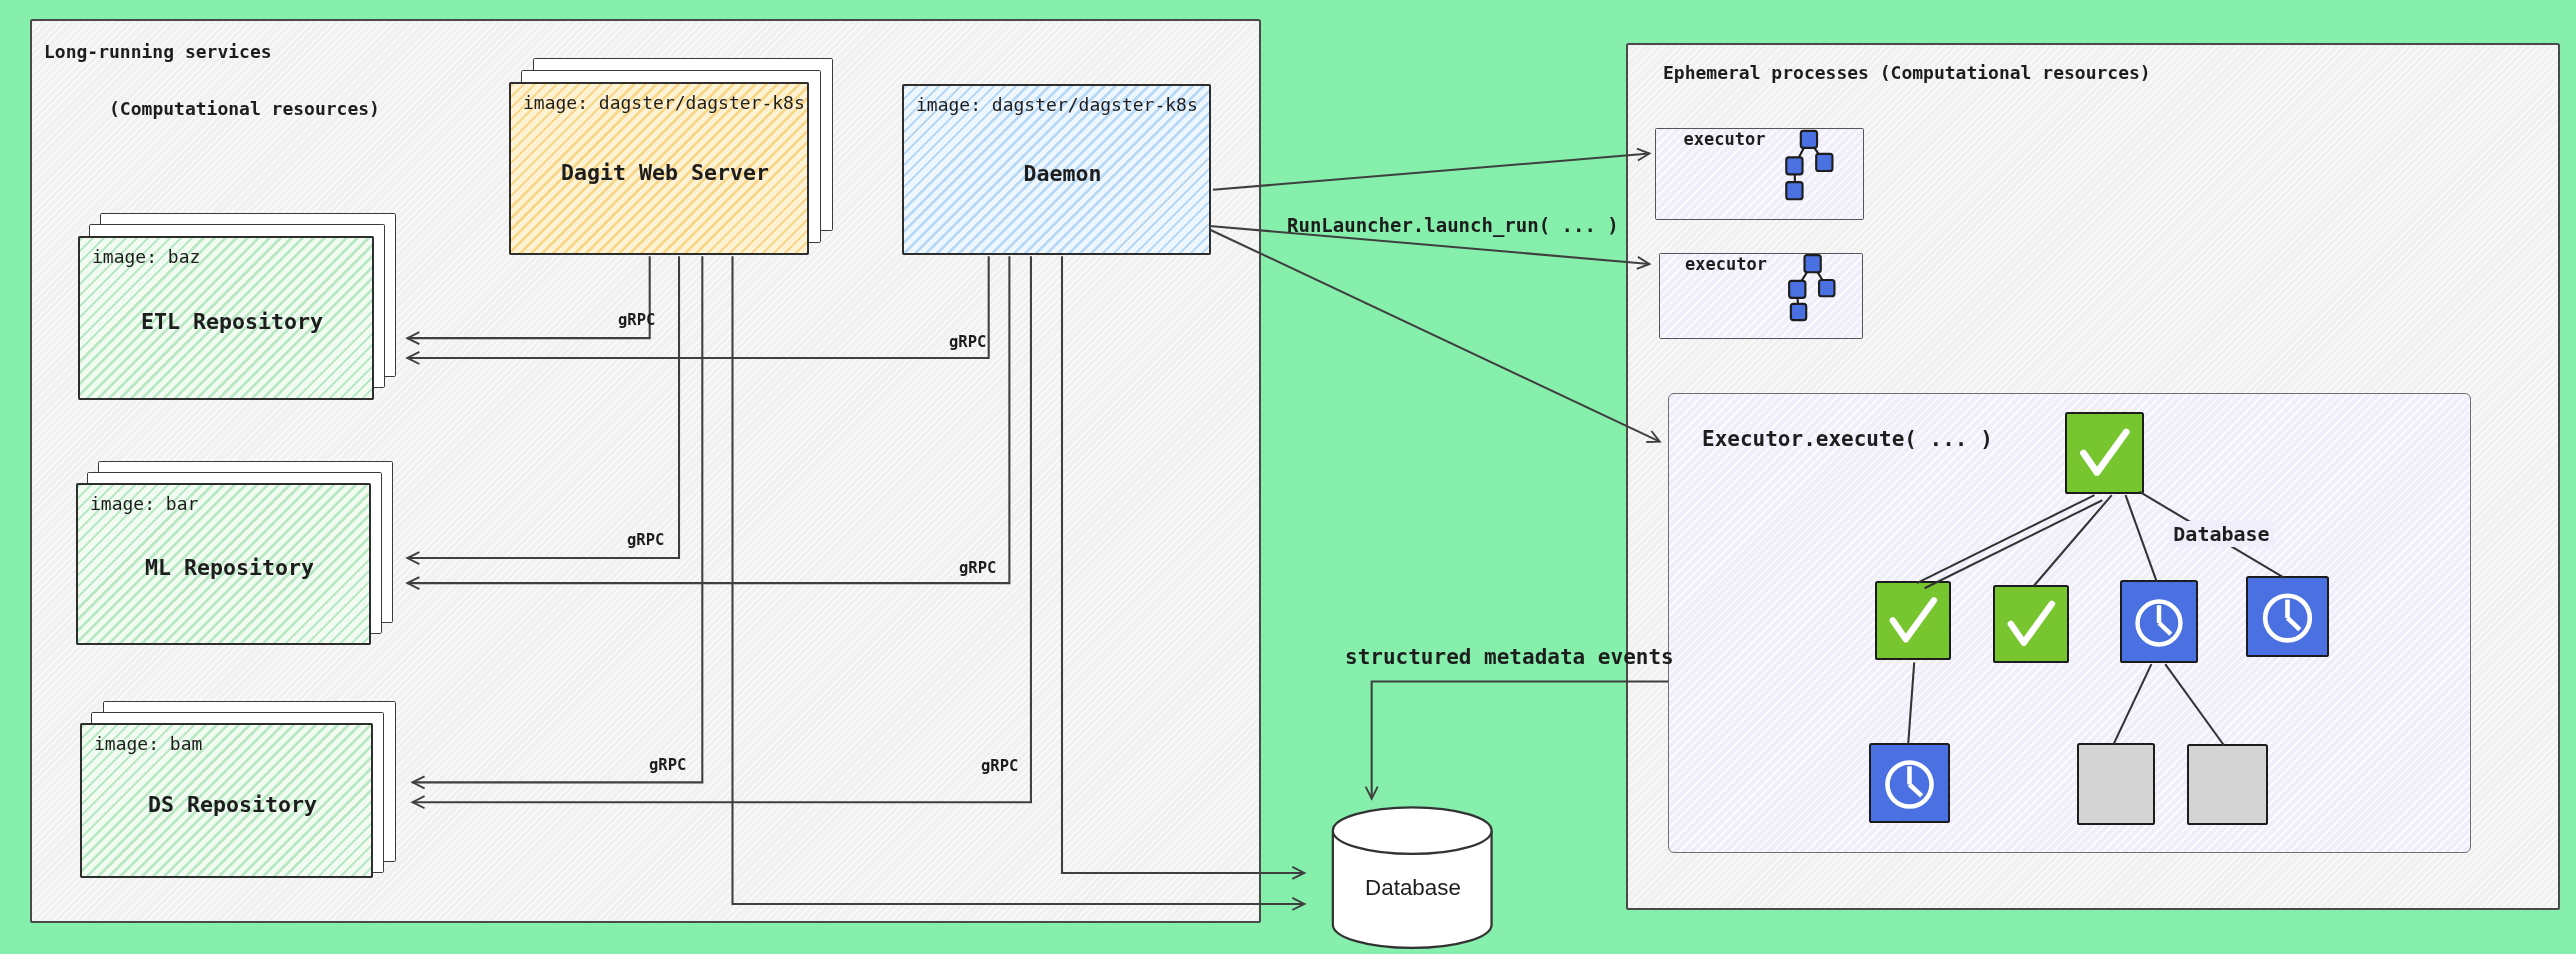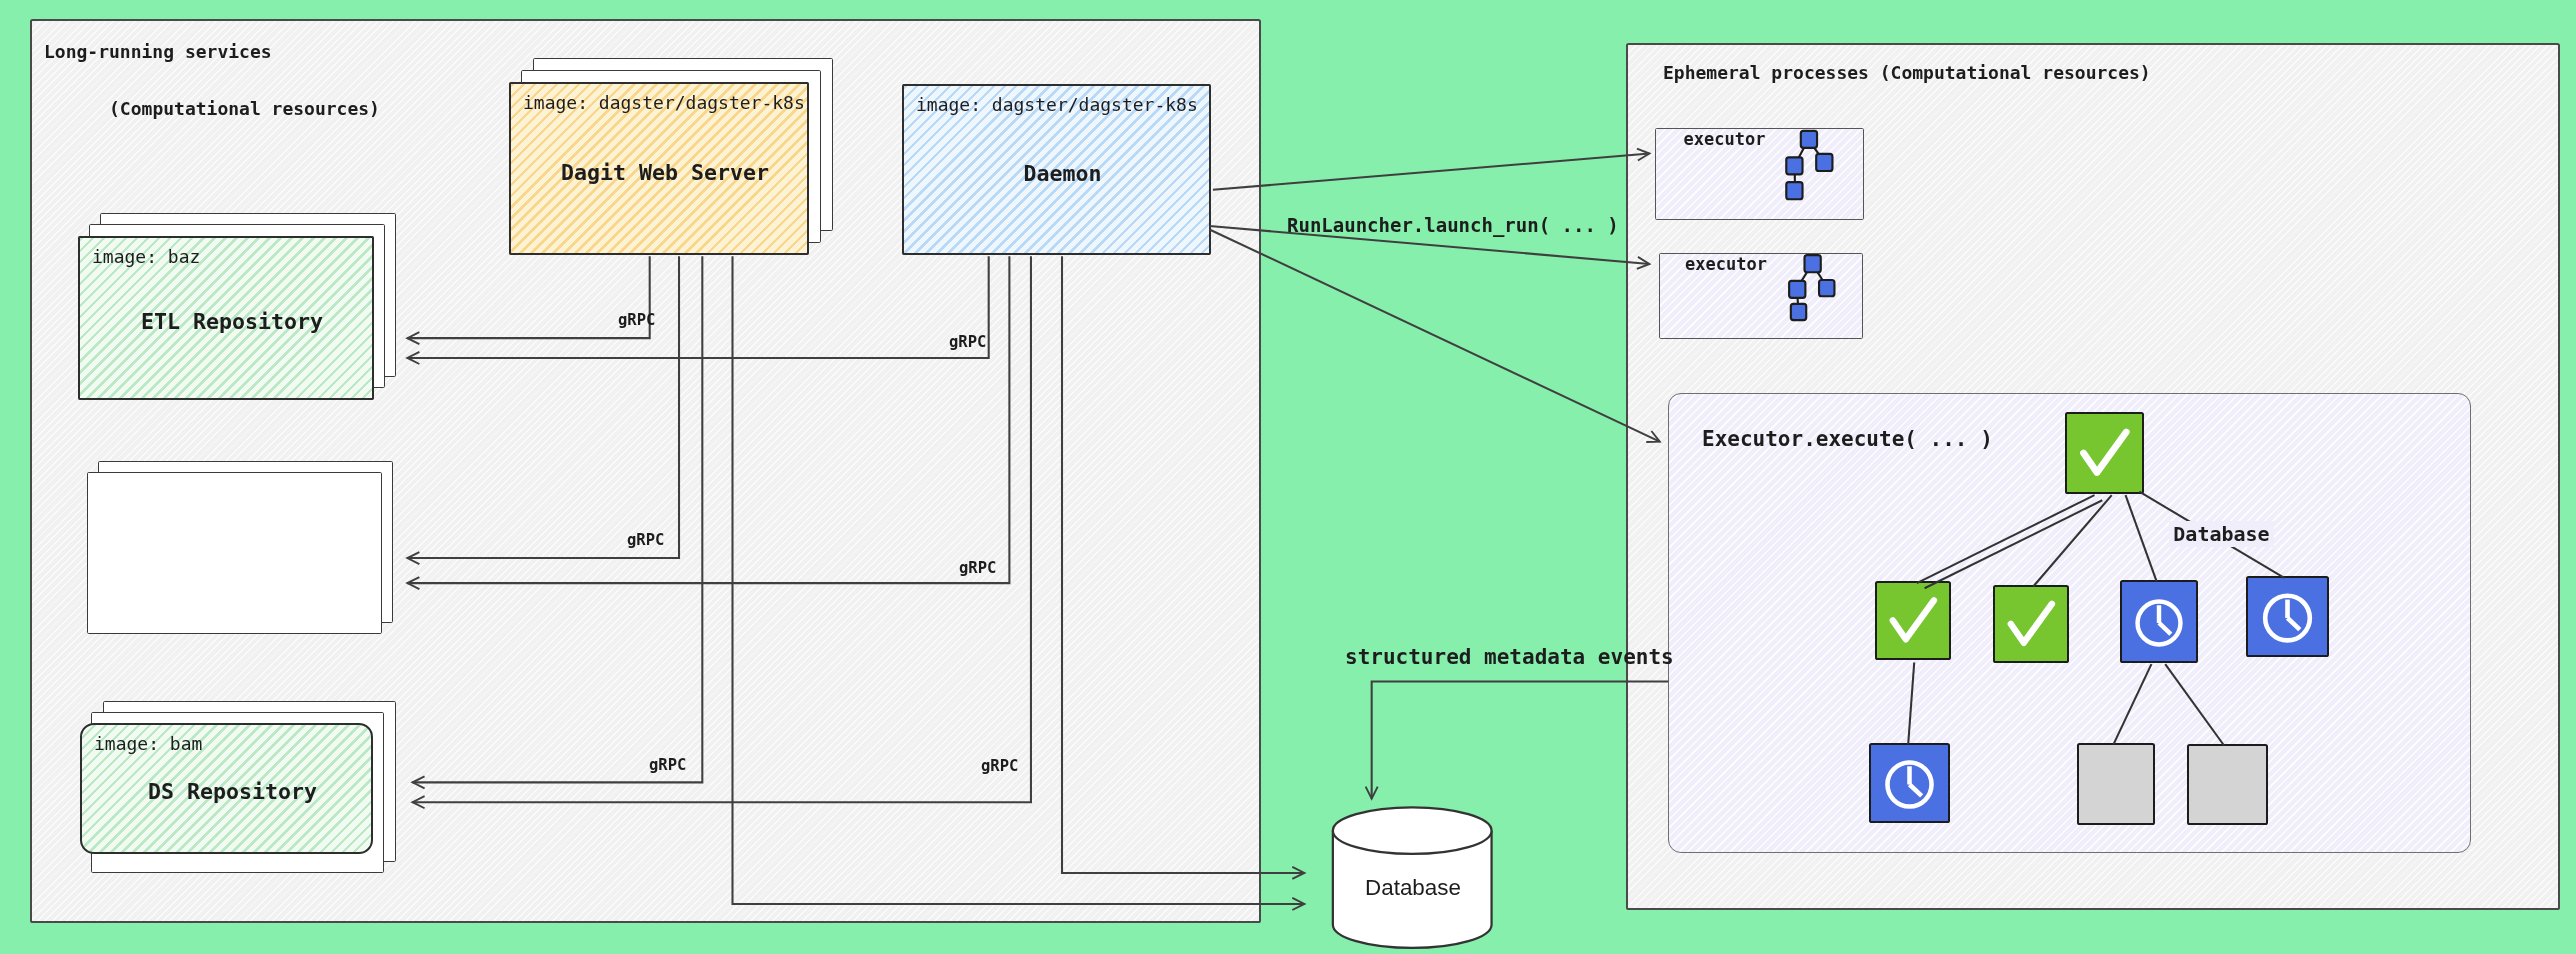--- a/index.html
+++ b/index.html
@@ -26,21 +26,21 @@
   .green  { background-color:#f1fbf2;
     background-image:repeating-linear-gradient(135deg, rgba(143,217,160,.55) 0 2.6px, transparent 2.6px 7.8px); }
   .lavender { background-color:#efeefa;
     background-image:repeating-linear-gradient(135deg, rgba(255,255,255,.8) 0 1.7px, transparent 1.7px 6px); }
   .img-label { position:absolute; top:7.8px; left:12px; font-size:18px; font-weight:normal; white-space:nowrap; }
   .node-name { position:absolute; top:52%; left:0; right:0; transform:translateY(-50%);
                text-align:center; font-size:21.6px; font-weight:bold;margin-left:12px; }
   .conn-label { position:absolute; font-size:15.5px; font-weight:bold; z-index:6; white-space:pre; }
   .big-label  { position:absolute; font-size:19px; font-weight:bold; z-index:6; white-space:pre; }
   .exec-box {
-    position:absolute; border:1.7px solid #6f6f6f; border-radius:13px; z-index:3;
+    position:absolute; border:1.7px solid #6f6f6f; border-radius:6px; z-index:3;
   }
   .exec-title { position:absolute; left:33px; top:33px; font-size:21px; font-weight:bold; }
   .executor-box {
     position:absolute; border:1.7px solid #555; border-radius:1.7px; z-index:3;
     display:flex; justify-content:center; gap:17px;
   }
   .executor-label { font-size:17px; font-weight:bold; }
   .step {
     position:absolute; border:2.6px solid #1c1c1c; border-radius:2.6px; z-index:4;
     display:flex; align-items:center; justify-content:center;
@@ -83,24 +83,28 @@
 
   <div class="sheet" style="left:100px; top:213px; width:296px; height:164px;"></div>
   <div class="sheet" style="left:89px; top:224px; width:296px; height:164px;"></div>
   <div class="node green" style="left:78px; top:236px; width:296px; height:164px;">
     <div class="img-label">image: baz</div>
     <div class="node-name">ETL Repository</div>
   </div>
 
   <div class="sheet" style="left:98px; top:461px; width:295px; height:162px;"></div>
   <div class="sheet" style="left:87px; top:472px; width:295px; height:162px;"></div>
+  <div class="node green" style="left:76px; top:483px; width:295px; height:162px;">
+    <div class="img-label">image: bar</div>
+    <div class="node-name">ML Repository</div>
+  </div>
 
   <div class="sheet" style="left:103px; top:701px; width:293px; height:161px;"></div>
   <div class="sheet" style="left:91px; top:712px; width:293px; height:161px;"></div>
-  <div class="node green" style="left:80px; top:723px; width:293px; height:131px;border-radius:14px;">
+  <div class="node green" style="left:80px; top:723px; width:293px; height:155px;">
     <div class="img-label">image: bam</div>
     <div class="node-name">DS Repository</div>
   </div>
 
   <span class="conn-label" style="left:618px;  top:311px;">gRPC</span>
   <span class="conn-label" style="left:949px; top:333px;">gRPC</span>
   <span class="conn-label" style="left:627px;  top:531px;">gRPC</span>
   <span class="conn-label" style="left:959px; top:559px;">gRPC</span>
   <span class="conn-label" style="left:649px;  top:756px;">gRPC</span>
   <span class="conn-label" style="left:981px; top:757px;">gRPC</span>

